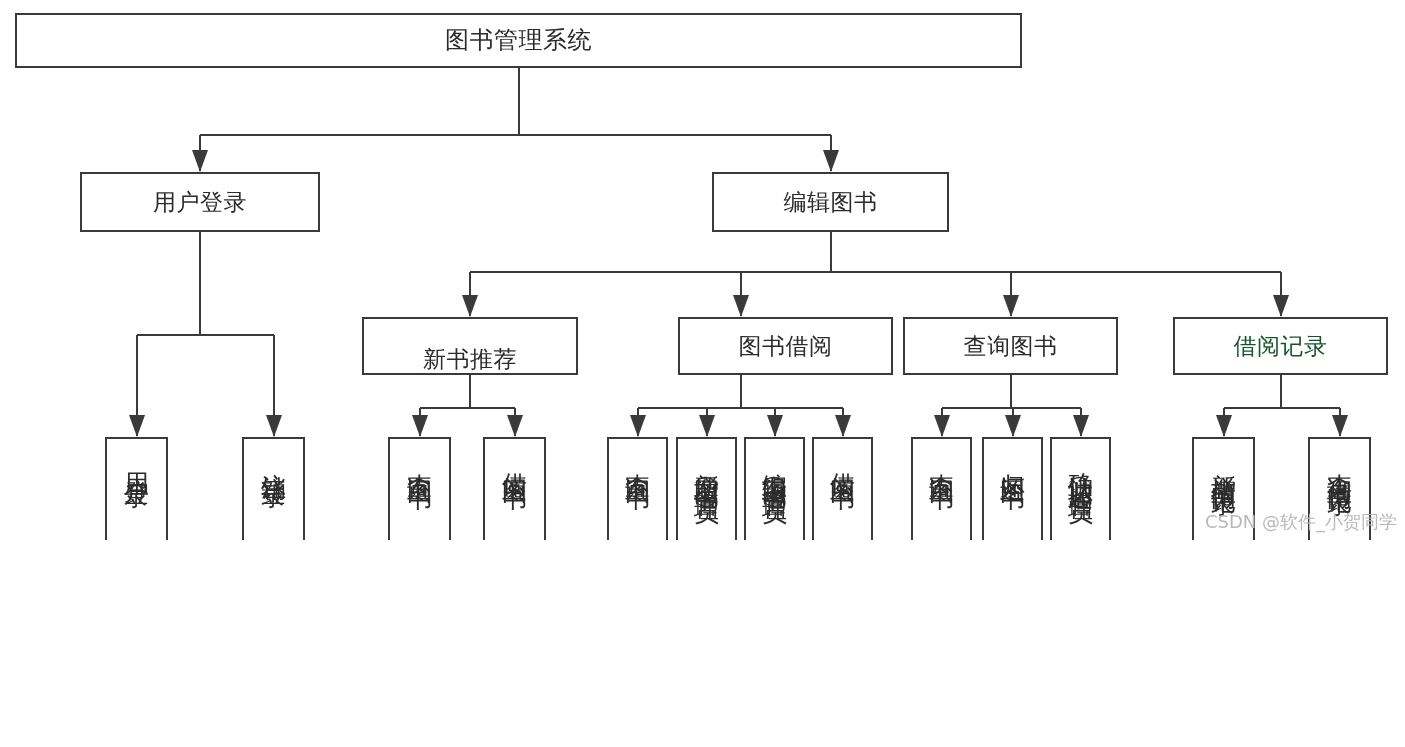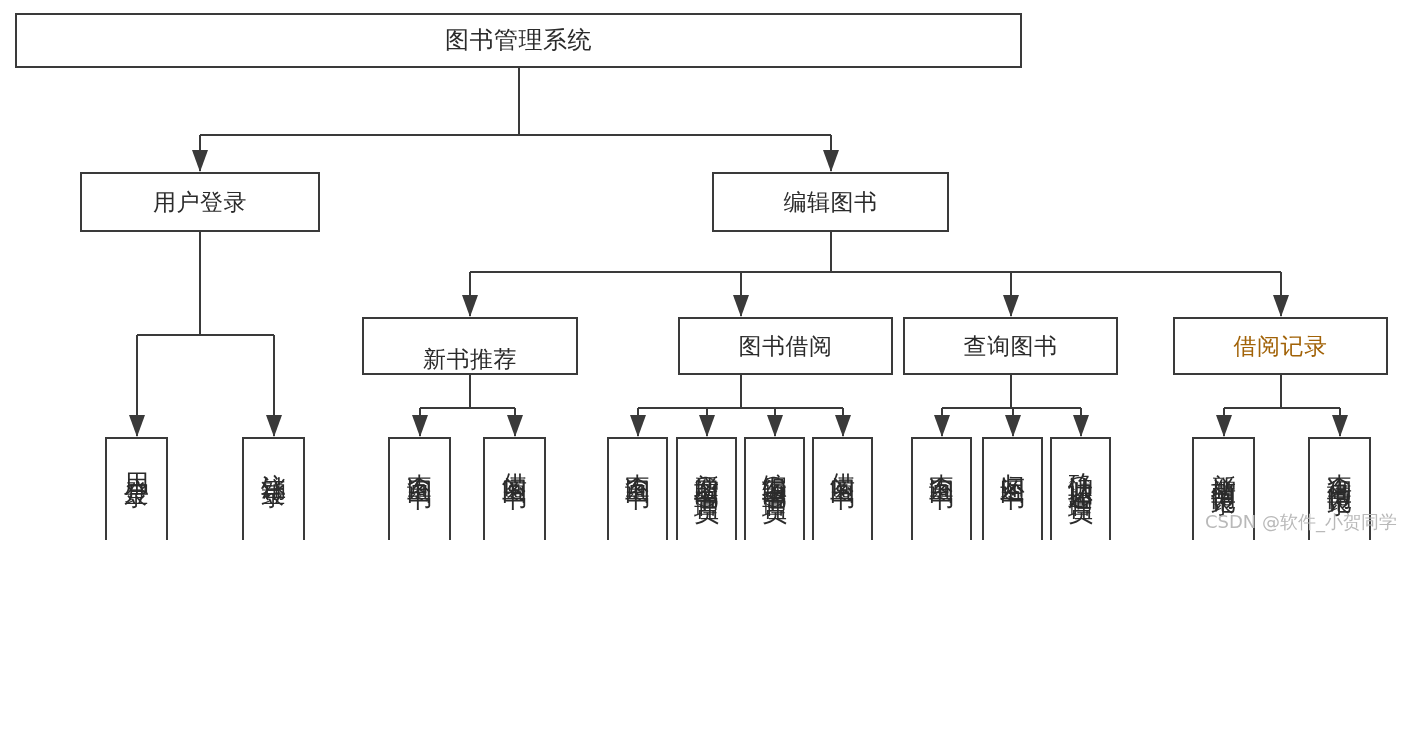--- a/index.html
+++ b/index.html
@@ -144,21 +144,21 @@
       </div>
       <div class="node horiz" style="left: 362px; top: 317px; width: 216px; height: 58px; border-color: rgb(58, 58, 58); background: rgb(255, 255, 255); color: rgb(43, 43, 43); align-items: flex-end;">
         <span class="label">新书推荐</span>
       </div>
       <div class="node horiz" style="left: 633px; top: 317px; width: 215px; height: 58px; border-color: rgb(58, 58, 58); background: rgb(255, 255, 255); color: rgb(43, 43, 43); margin-left: 45px;">
         <span class="label">图书借阅</span>
       </div>
       <div class="node horiz" style="left: 903px; top: 317px; width: 215px; height: 58px; border-color: rgb(58, 58, 58); background: rgb(255, 255, 255); color: rgb(43, 43, 43);">
         <span class="label">查询图书</span>
       </div>
-      <div class="node horiz" style="left: 1173px; top: 317px; width: 215px; height: 58px; border-color: rgb(58, 58, 58); background: rgb(255, 255, 255); color: #a16207;">
+      <div class="node horiz" style="left: 1173px; top: 317px; width: 215px; height: 58px; border-color: rgb(58, 58, 58); background: rgb(255, 255, 255); color: #14532d;">
         <span class="label">借阅记录</span>
       </div>
       <div class="node vert" style="left: 105px; top: 437px; width: 63px; height: 298px; border-color: rgb(58, 58, 58); background: rgb(255, 255, 255); color: rgb(43, 43, 43);">
         <span class="label">用户登录</span>
       </div>
       <div class="node vert" style="left: 242px; top: 437px; width: 63px; height: 298px; border-color: rgb(58, 58, 58); background: rgb(255, 255, 255); color: rgb(43, 43, 43);">
         <span class="label">注销登录</span>
       </div>
       <div class="node vert" style="left: 388px; top: 437px; width: 63px; height: 298px; border-color: rgb(58, 58, 58); background: rgb(255, 255, 255); color: rgb(43, 43, 43);">
         <span class="label">查询图书</span>

